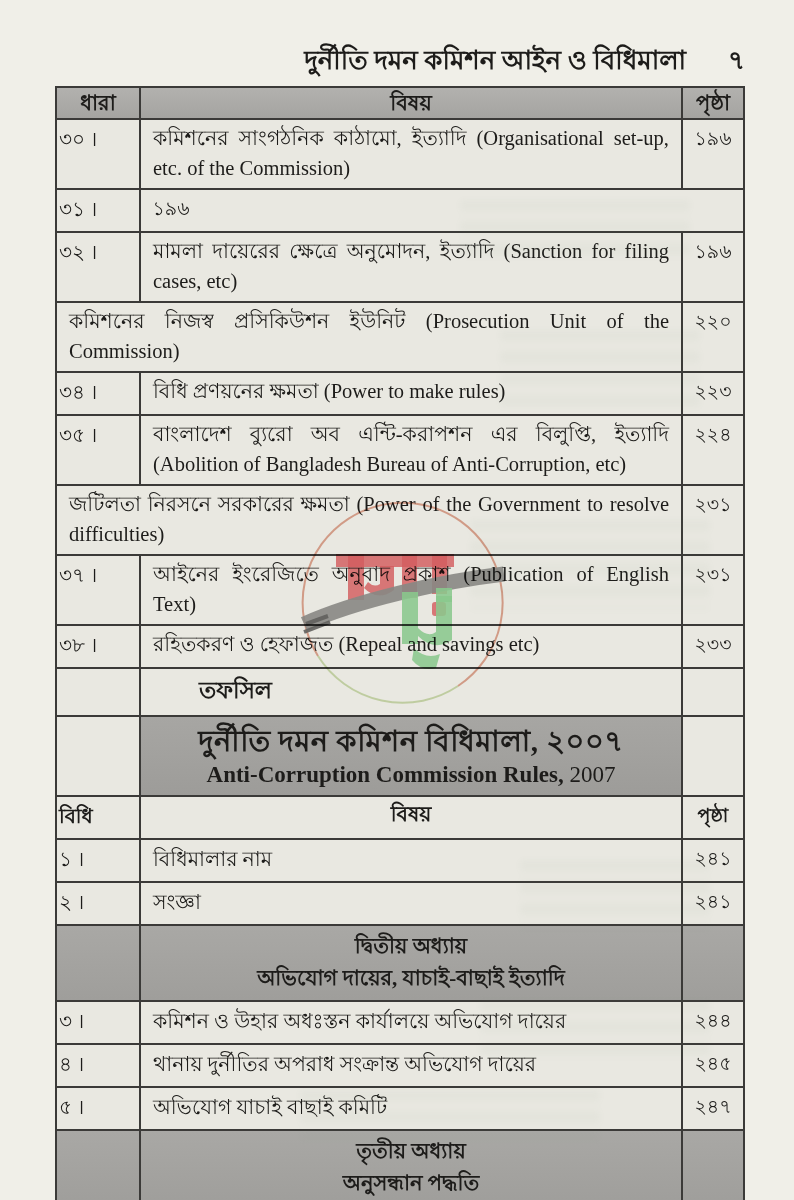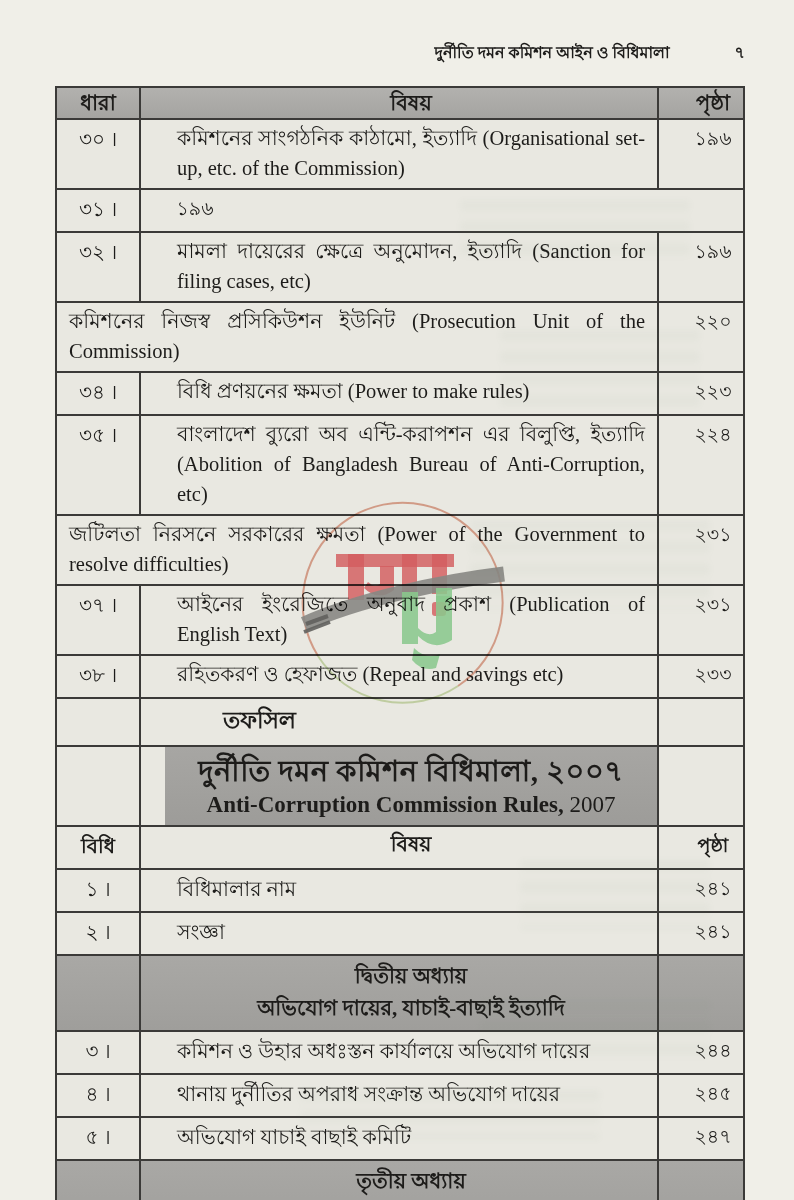--- a/index.html
+++ b/index.html
@@ -6,33 +6,33 @@
   html,body { width:794px; height:1200px; }
   body {
     position:relative;
     background:#f0efe8;
     font-family:"Liberation Serif","DejaVu Serif",serif;
     color:#1d1c1a;
     overflow:hidden;
   }
   .running-head {
     position:absolute; top:40px; left:55px; width:690px;
-    display:flex; justify-content:flex-end; align-items:baseline; gap:65px;
-    font-weight:bold; font-size:16px;
+    display:flex; justify-content:flex-end; align-items:baseline; gap:42px;
+    font-weight:bold; font-size:26px;
   }
   .toc-table {
     position:absolute; left:55px; top:86px; width:690px;
     border:2px solid #3b3a38;
     background:#e9e8e1;
   }
-  .tr { display:flex; border-top:2px solid #3b3a38; align-items:stretch;gap:24px; }
+  .tr { display:flex; border-top:2px solid #3b3a38; align-items:stretch; }
   .tr:first-child { border-top:none; }
   .td-no {
     width:84px; flex:0 0 84px; border-right:2px solid #3b3a38;
-    text-align:center; padding:4px 2px; font-size:20px;
+    padding:4px 2px; font-size:20px;
   }
   .td-sub {
     flex:1 1 auto; border-right:2px solid #3b3a38;
     padding:3px 12px 5px 12px; font-size:20.5px; line-height:30px;
     text-align:justify; text-align-last:left;
   }
   .td-pg {
     width:60px; flex:0 0 60px; text-align:center; padding:4px 2px; font-size:19px;
   }
   .th-row { background:linear-gradient(180deg,#b2b1ae,#a5a4a1); font-weight:bold; }

